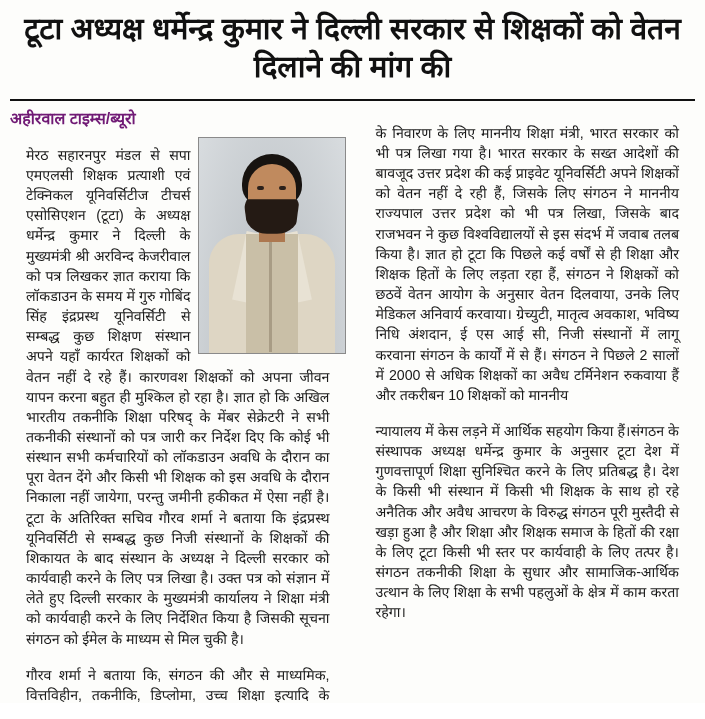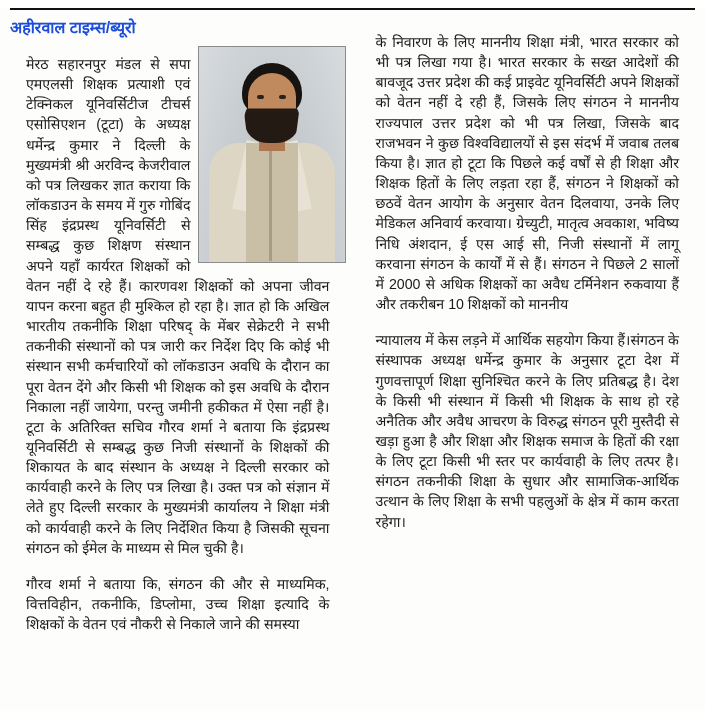--- a/index.html
+++ b/index.html
@@ -48,21 +48,21 @@
     box-sizing: border-box;
     gap: 14px;
   }
   .col {
     width: 50%;
     box-sizing: border-box;
   }
   .byline {
     font-size: 16px;
     font-weight: bold;
-    color: #1d4ed8;
+    color: #701a75;
     margin: 0 0 6px 0;
     text-align: left;
     font-family: "Liberation Sans", sans-serif;
   }
   .body-text {
     font-size: 14.2px;
     line-height: 1.42;
     color: #1a1a1a;
     text-align: justify;
     font-family: "Liberation Sans", sans-serif;
@@ -173,20 +173,23 @@
     opacity: 0.85;
     letter-spacing: 1px;
   }
   .para + .para { margin-top: 0; }
 </style>
 </head>
 <body>
 
 <div class="page">
 
+  <div class="headline-wrap">
+    <h1 class="headline">टूटा अध्यक्ष धर्मेन्द्र कुमार ने दिल्ली सरकार से शिक्षकों को वेतन दिलाने की मांग की</h1>
+  </div>
 
   <div class="rule"></div>
 
   <div class="columns">
 
     <div class="col col-left">
       <div class="byline">अहीरवाल टाइम्स/ब्यूरो</div>
 
       <div class="photo-float">
         <div class="photo-bg"></div>

